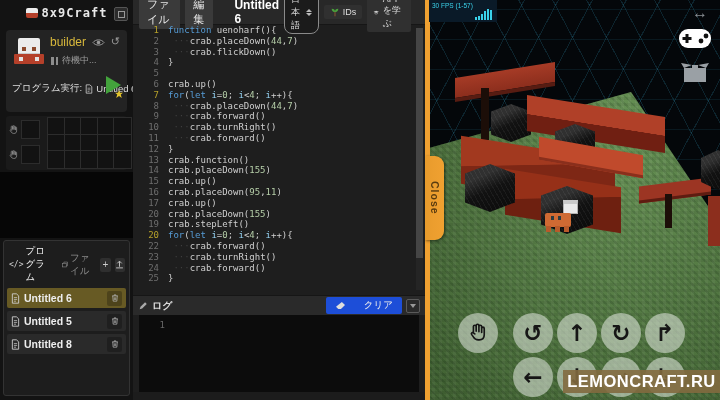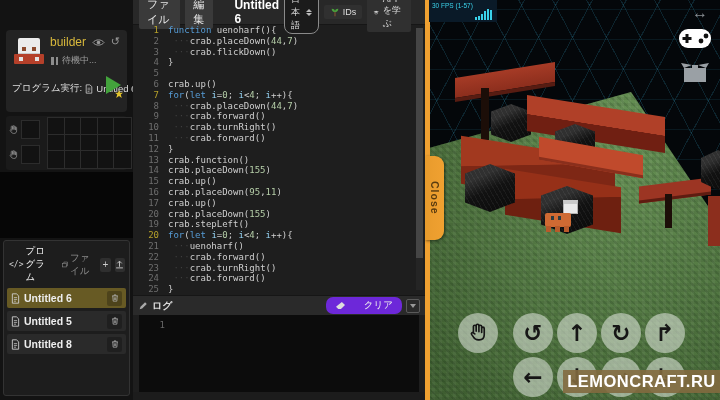--- a/index.html
+++ b/index.html
@@ -69,21 +69,21 @@
   .ln.hl{color:#b5a02a;}
   .ct{color:#cfcfcf;}
   .kw{color:#569cd6;}
   .num{color:#b5cea8;}
   .vr{color:#9cdcfe;}
   .ind{color:#3e3e3e;}
   .vscroll{position:absolute;right:2px;top:28px;width:7px;height:262px;background:#252525;}
   .vthumb{position:absolute;left:0;top:0;width:7px;height:230px;background:#454545;}
   .log-head{position:absolute;left:0;top:295px;width:100%;height:20px;background:#2a2a2a;display:flex;align-items:center;gap:4px;padding:0 5px;box-sizing:border-box;border-top:1px solid #161616;}
   .log-title{font-size:10px;color:#ddd;font-weight:bold;}
-  .clear-btn{margin-left:auto;display:flex;align-items:center;gap:18px;background:#6d28d9;border-radius:7px;padding:2px 9px;font-size:9.5px;color:#eee;}
+  .clear-btn{margin-left:auto;display:flex;align-items:center;gap:18px;background:#1d4ed8;border-radius:2px;padding:2px 9px;font-size:9.5px;color:#eee;}
   .collapse-btn{width:12px;height:12px;border:1px solid #5a5a5a;border-radius:2px;display:flex;align-items:center;justify-content:center;}
   .collapse-btn i{width:0;height:0;border-left:3px solid transparent;border-right:3px solid transparent;border-top:4px solid #999;}
   .log-body{position:absolute;left:6px;top:315px;width:280px;height:77px;background:#0c0c0c;font-family:"DejaVu Sans Mono",monospace;font-size:9px;line-height:12px;padding-top:4px;box-sizing:border-box;}
   .log-line{display:flex;}
   .log-ln{width:26px;text-align:right;padding-right:10px;color:#666;}
   .log-txt{color:var(--log-green);}
   .log-bottom{position:absolute;left:0;top:392px;width:100%;height:8px;background:#1c1c1c;}
   
   .game{position:absolute;left:425px;top:0;width:295px;height:400px;overflow:hidden;
     background-color:#04070a;
@@ -138,20 +138,27 @@
   .watermark{position:absolute;right:0;top:370px;width:157px;height:23px;background:rgba(130,106,63,.9);display:flex;align-items:center;justify-content:center;z-index:30;}
   .watermark span{color:#fff;font-size:16.5px;font-weight:bold;letter-spacing:.5px;}
   svg{display:block;}
 </style>
 </head>
 <body>
 
 <div id="stage" style="--orange: #f0a131; --yellow: #d9b93c; --green-play: #43a33c; --log-green: #55b32a; --sel: #675a24; --cyan: #3ad2ea;">
 
   <div class="sidebar">
+    <div class="logo-bar">
+      <span class="logo-ico"></span>
+      <span class="logo-text">8x9Craft</span>
+      <span class="win-btn">
+          <i></i>
+        </span>
+    </div>
 
     <div class="robot-card">
       <div class="avatar">
         <div class="head">
             <b class="e1"></b>
             <b class="e2"></b>
           </div>
         <div class="base">
             <i class="d1"></i>
             <i class="d2"></i>
@@ -329,21 +336,20 @@
         <div class="cl"><span class="ln">11</span><span class="ct"><span class="ind"> ···</span>crab.forward()</span></div>
         <div class="cl"><span class="ln">12</span><span class="ct">}</span></div>
         <div class="cl"><span class="ln">13</span><span class="ct">crab.function()</span></div>
         <div class="cl"><span class="ln">14</span><span class="ct">crab.placeDown(<span class="num">155</span>)</span></div>
         <div class="cl"><span class="ln">15</span><span class="ct">crab.up()</span></div>
         <div class="cl"><span class="ln">16</span><span class="ct">crab.placeDown(<span class="num">95</span>,<span class="num">11</span>)</span></div>
         <div class="cl"><span class="ln">17</span><span class="ct">crab.up()</span></div>
         <div class="cl"><span class="ln">20</span><span class="ct">crab.placeDown(<span class="num">155</span>)</span></div>
         <div class="cl"><span class="ln">19</span><span class="ct">crab.stepLeft()</span></div>
         <div class="cl"><span class="ln hl">20</span><span class="ct"><span class="kw">for</span>(<span class="kw">let</span> <span class="vr">i</span>=<span class="num">0</span>; <span class="vr">i</span>&lt;<span class="num">4</span>; <span class="vr">i</span>++){</span></div>
-        <div class="cl"><span class="ln">21</span><span class="ct"><span class="ind"> ···</span>uenoharf()</span></div>
         <div class="cl"><span class="ln">22</span><span class="ct"><span class="ind"> ···</span>crab.forward()</span></div>
         <div class="cl"><span class="ln">23</span><span class="ct"><span class="ind"> ···</span>crab.turnRight()</span></div>
         <div class="cl"><span class="ln">24</span><span class="ct"><span class="ind"> ···</span>crab.forward()</span></div>
         <div class="cl"><span class="ln">25</span><span class="ct">}</span></div>
       </div>
     <div class="vscroll">
         <div class="vthumb"></div>
       </div>
 
     <div class="log-head">

